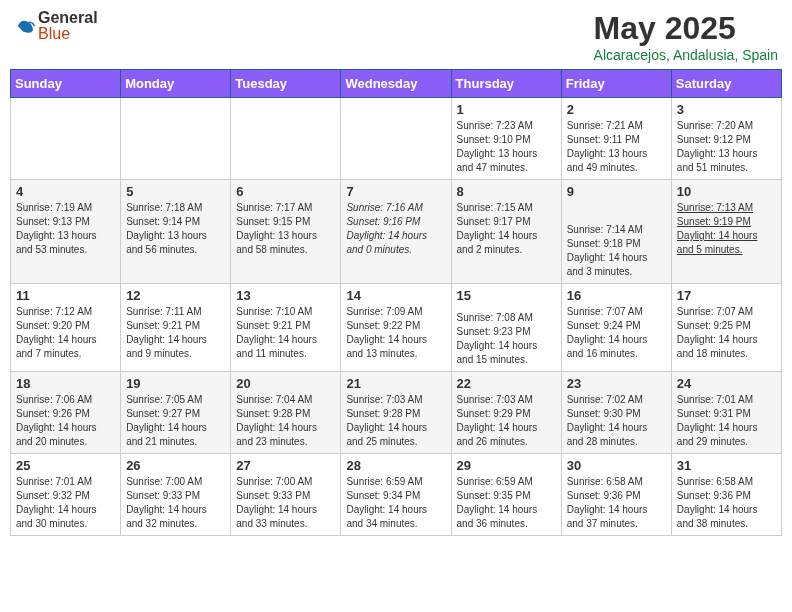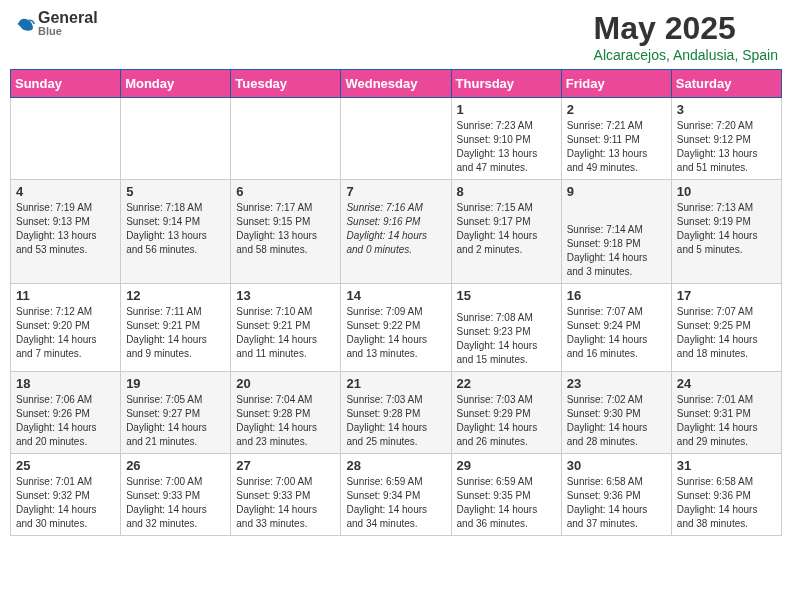--- a/index.html
+++ b/index.html
@@ -27,23 +27,23 @@
       display: flex;
       flex-direction: column;
       line-height: 1;
     }
     .logo-general {
       font-size: 16px;
       font-weight: bold;
       color: #333;
     }
     .logo-blue {
-      font-size: 11px;
-      font-weight: bold;
-      color: #737373;
+      font-size: 16px;
+      font-weight: normal;
+      color: #c2410c;
     }
     .logo-icon {
       width: 20px;
       height: 20px;
       margin-left: 2px;
     }
     .title-block {
     }
     .month-year {
       font-size: 32px;
@@ -53,21 +53,21 @@
     .location {
       font-size: 14px;
       color: #15803d;
     }
     .calendar {
       width: 100%;
       border-collapse: collapse;
       border: 1px solid #ccc;
     }
     .calendar th {
-      background-color: #ec4899;
+      background-color: #8b5cf6;
       color: #fff;
       font-size: 13px;
       font-weight: bold;
       padding: 6px 4px;
       text-align: left;
       border: 1px solid #1a5f9a;
     }
     .calendar td {
       vertical-align: top;
       border: 1px solid #ccc;
@@ -195,21 +195,21 @@
         </td>
         <td>
           <span class="day-num">9</span>
           <div class="day-info" style="white-space: pre-line; margin-top: 24px;">Sunrise: 7:14 AM
 Sunset: 9:18 PM
 Daylight: 14 hours
 and 3 minutes.</div>
         </td>
         <td>
           <span class="day-num">10</span>
-          <div class="day-info" style="white-space: pre-line;">Sunrise: 7:13 AM
+          <div class="day-info" style="white-space: pre-line; text-decoration: underline;">Sunrise: 7:13 AM
 Sunset: 9:19 PM
 Daylight: 14 hours
 and 5 minutes.</div>
         </td>
       </tr>
       <tr>
         <td>
           <span class="day-num">11</span>
           <div class="day-info" style="white-space: pre-line;">Sunrise: 7:12 AM
 Sunset: 9:20 PM

